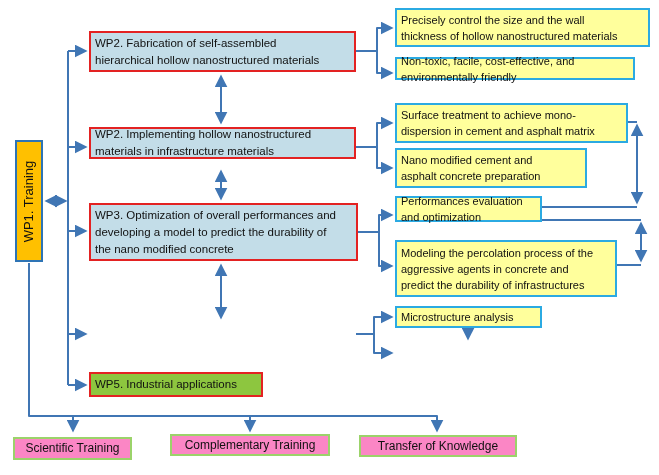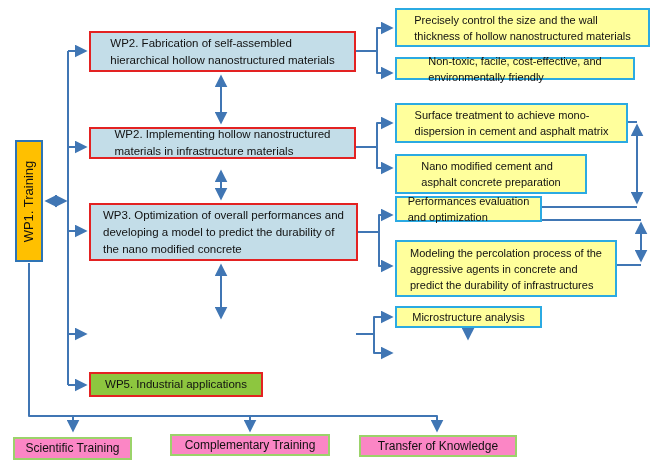--- a/index.html
+++ b/index.html
@@ -5,29 +5,29 @@
   html,body{margin:0;padding:0;background:#fff;}
   #stage{
     position:relative;width:659px;height:475px;background:#fff;overflow:hidden;
     font-family:"Liberation Sans",sans-serif;color:#111;
   }
   #wires{position:absolute;left:0;top:0;width:659px;height:475px;}
   #wires path{stroke:var(--arrow,#4076B4);stroke-width:2;fill:none;stroke-linejoin:round;}
   #wires .ah{fill:var(--arrow,#4076B4);stroke:none;}
   .box{
     position:absolute;box-sizing:border-box;display:flex;align-items:center;
-    font-size:11.5px;line-height:17px;justify-content:center;
+    font-size:11.5px;line-height:17px;
   }
   .box span{white-space:pre-line;display:block;}
   .wp{background:var(--wp-fill,#C3DDE8);border:2px solid var(--wp-border,#E32222);padding:1px 4px;}
   .wp5{background:var(--wp5-fill,#8DC63F);border:2px solid var(--wp-border,#E32222);padding:1px 4px;font-size:11.5px;}
   .outcome{background:var(--outcome-fill,#FFFF9C);border:2px solid var(--outcome-border,#2BAAE2);
     padding:1px 4px;font-size:11px;line-height:16px;}
   .pink{background:var(--bottom-fill,#FB86C5);border:2px solid var(--bottom-border,#9BD36A);
-    text-align:center;font-size:12px;line-height:17px;padding:2px 2px;}
+    justify-content:center;text-align:center;font-size:12px;line-height:17px;padding:2px 2px;}
   .wp1{
     background:var(--wp1-fill,#FFC000);border:2px solid var(--wp1-border,#2E74B5);
     justify-content:center;font-size:13px;
   }
   .wp1 span{transform:rotate(-90deg);white-space:nowrap;}
 </style>
 </head>
 <body>
 
 <div id="stage">
@@ -108,21 +108,21 @@
 thickness of hollow nanostructured materials</span>
   </div>
   <div class="box outcome" style="left:395px;top:57px;width:240px;height:23px">
     <span>Non-toxic, facile, cost-effective, and
 environmentally friendly</span>
   </div>
   <div class="box outcome" style="left:395px;top:103px;width:233px;height:40px">
     <span>Surface treatment to achieve mono-
 dispersion in cement and asphalt matrix</span>
   </div>
-  <div class="box outcome" style="left:395px;top:154px;width:192px;height:40px">
+  <div class="box outcome" style="left:395px;top:148px;width:192px;height:40px">
     <span>Nano modified cement and
 asphalt concrete preparation</span>
   </div>
   <div class="box outcome" style="left:395px;top:196px;width:147px;height:26px">
     <span>Performances evaluation
 and optimization</span>
   </div>
   <div class="box outcome" style="left:395px;top:240px;width:222px;height:57px">
     <span>Modeling the percolation process of the
 aggressive agents in concrete and

